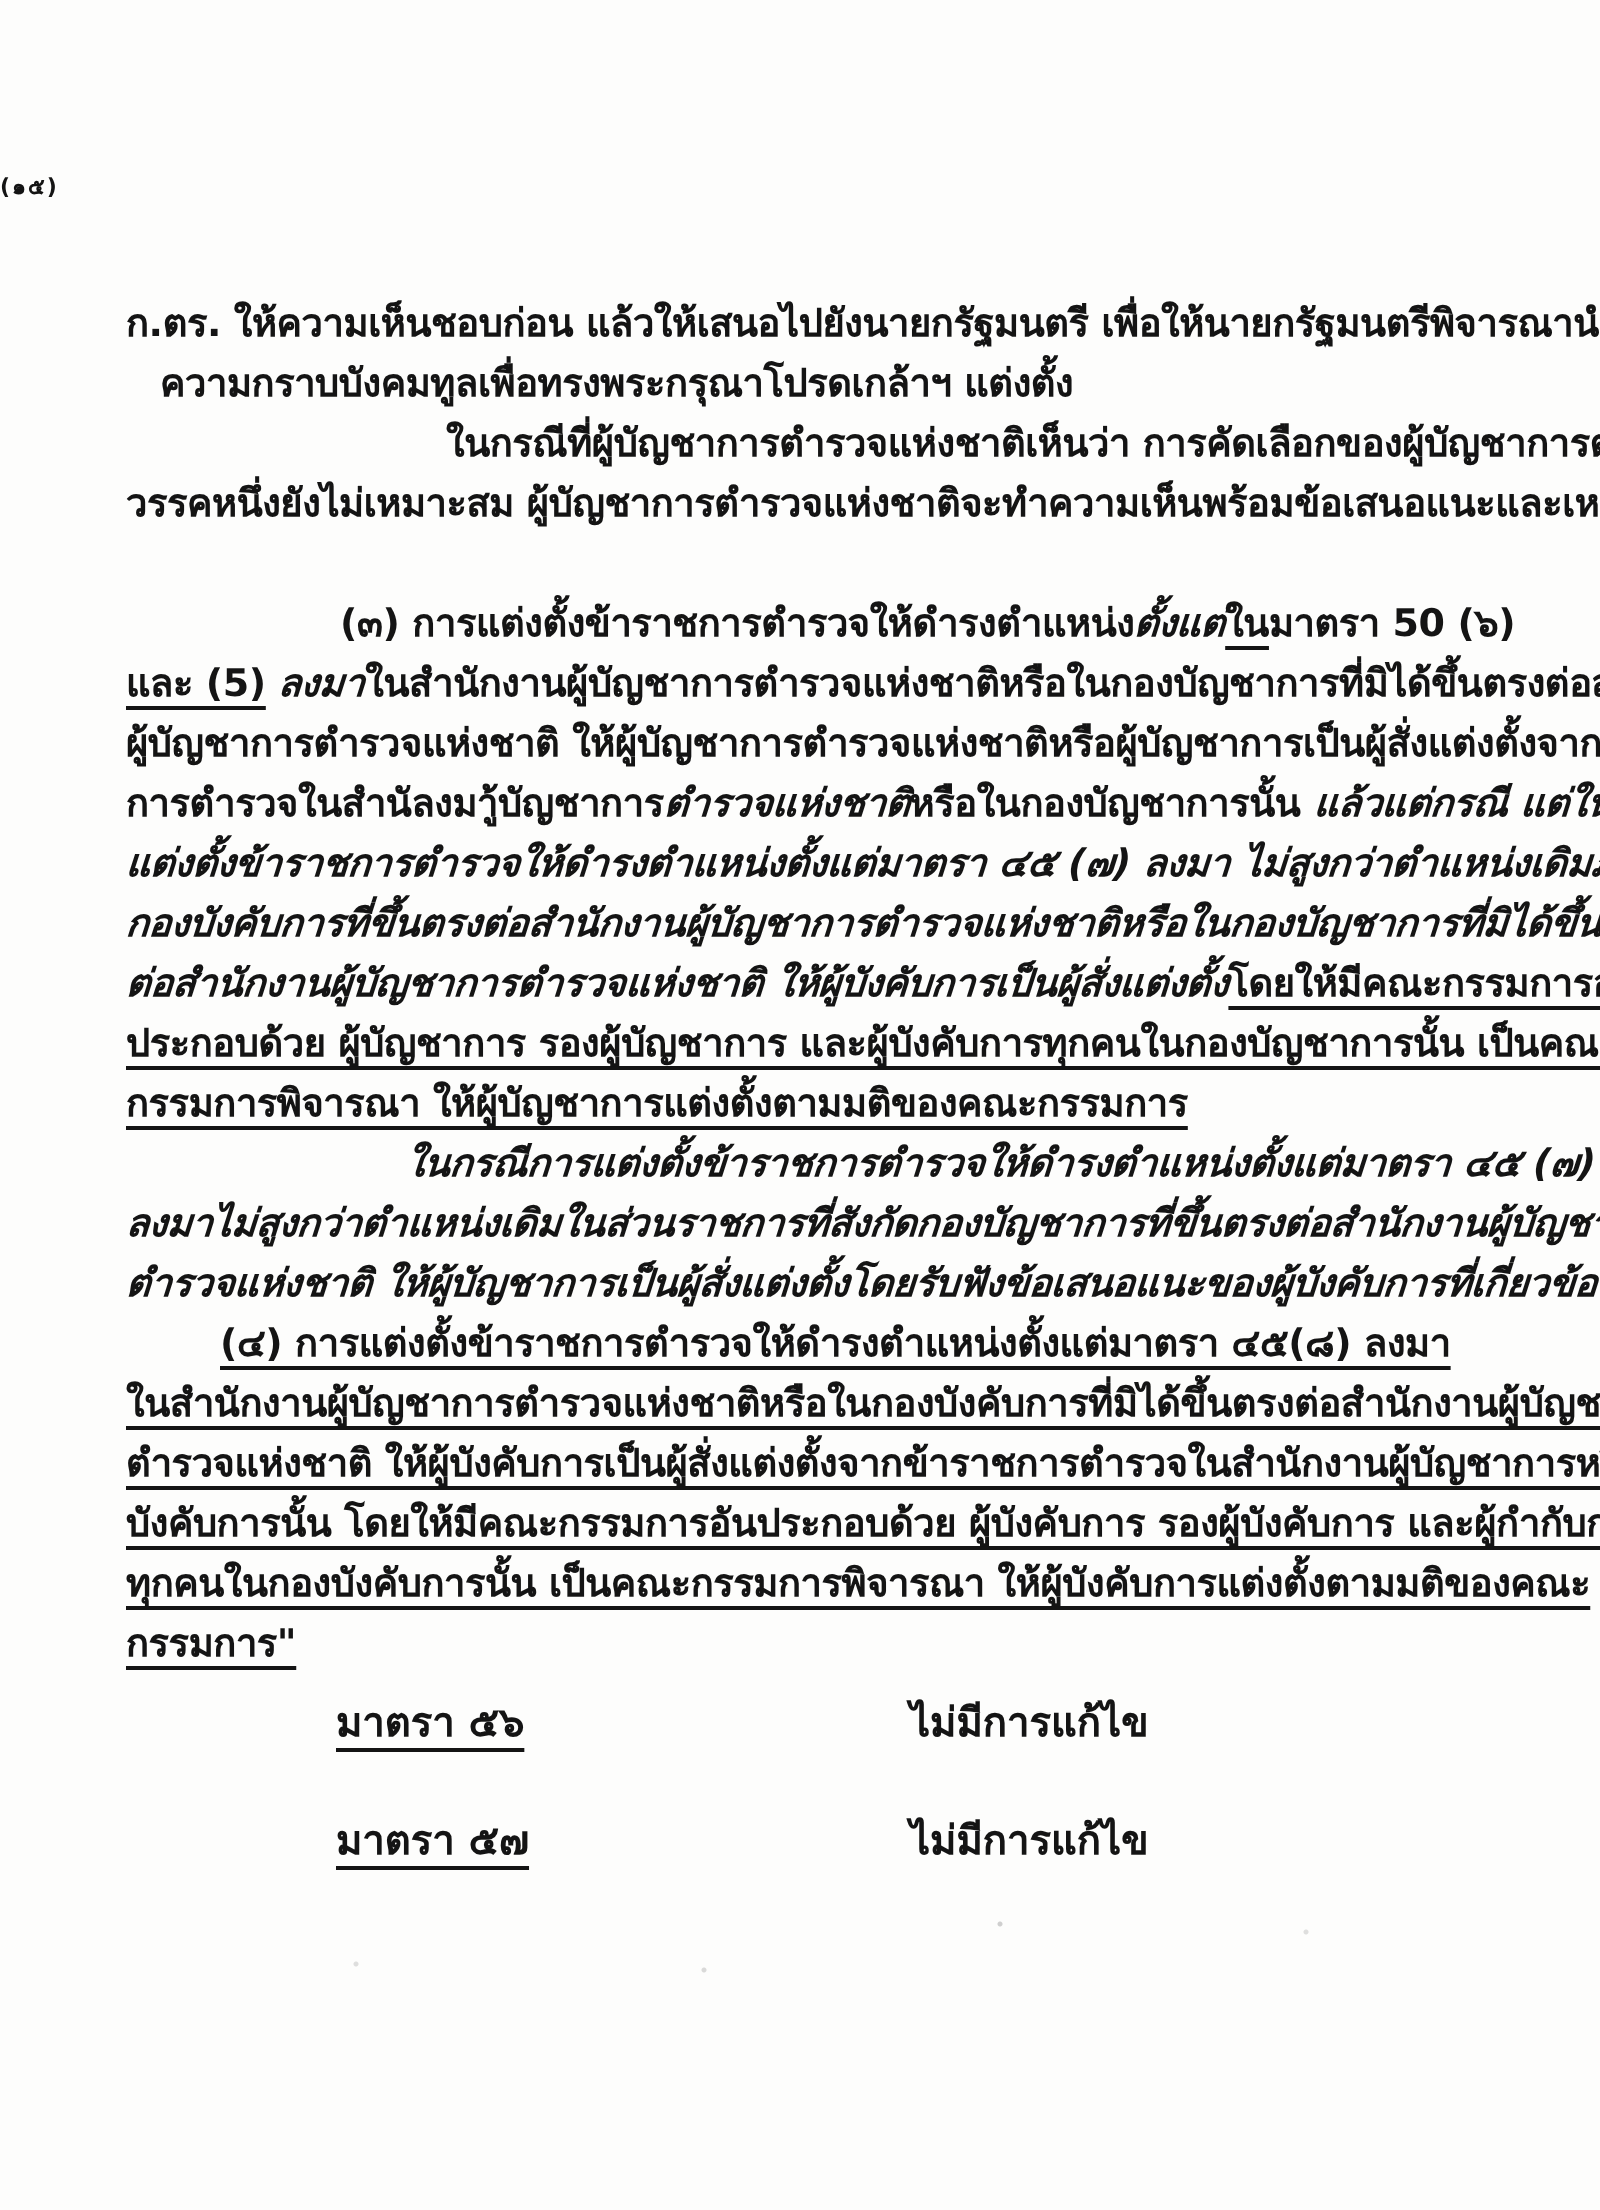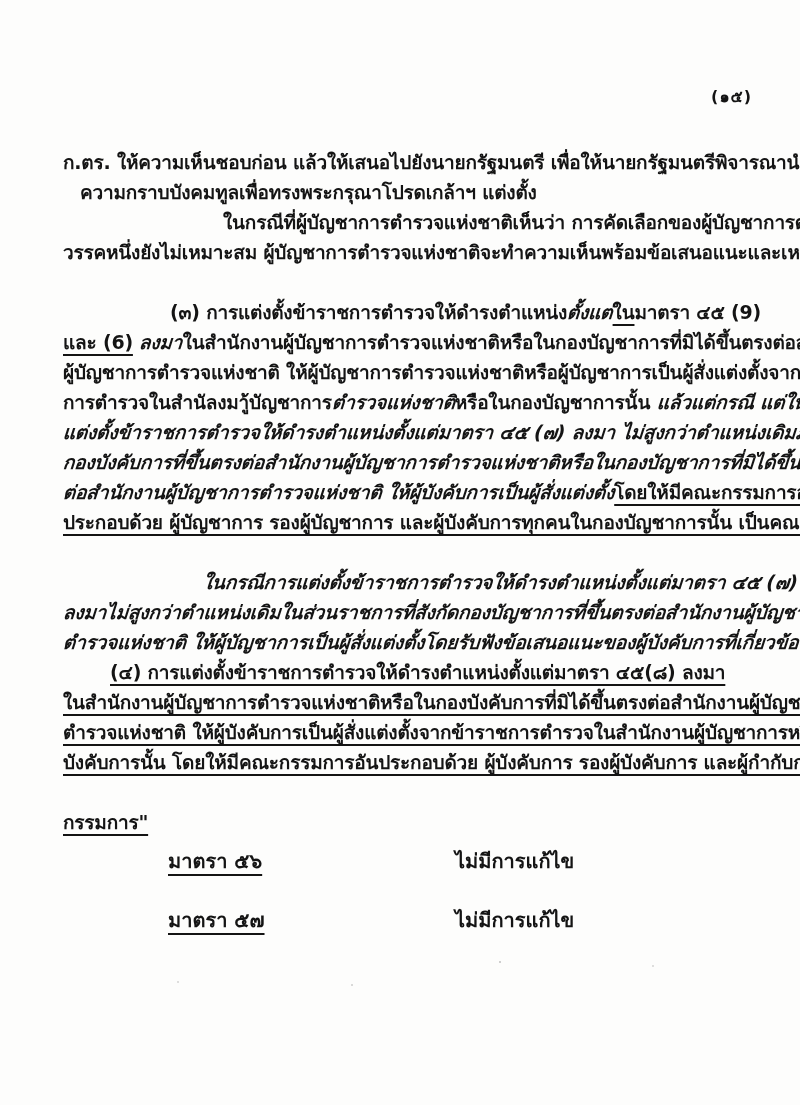--- a/index.html
+++ b/index.html
@@ -15,22 +15,22 @@
     position:absolute; inset:0;
     background:
       radial-gradient(circle 1px at 500px 962px, rgba(0,0,0,.18) 0 1px, transparent 1.5px),
       radial-gradient(circle 1px at 352px 985px, rgba(0,0,0,.14) 0 1px, transparent 1.5px),
       radial-gradient(circle 1px at 653px 966px, rgba(0,0,0,.12) 0 1px, transparent 1.5px),
       radial-gradient(circle 1px at 178px 982px, rgba(0,0,0,.12) 0 1px, transparent 1.5px),
       #fdfdfc;
   }
   .page-number {
     position:absolute; top:84px; left:0; width:752px;
-    text-align:right;
-    font-size:16px; font-weight:600;
+    text-align:left;
+    font-size:11px; font-weight:600;
     letter-spacing:1px;
   }
   .doc-body { position:absolute; inset:0; }
   .line {
     position:absolute;
     white-space:nowrap;
     font-size:19px;
     line-height:28px;
     font-weight:600;
     letter-spacing:-0.2px;
@@ -65,35 +65,37 @@
 <body>
 
 <div class="page">
   <div class="page-number">(๑๕)</div>
 
   <div class="doc-body">
       <div class="line" style="top: 148px; left: 63px;"><span class="run">ก.ตร. ให้ความเห็นชอบก่อน แล้วให้เสนอไปยังนายกรัฐมนตรี เพื่อให้นายกรัฐมนตรีพิจารณานำ</span></div>
       <div class="line" style="top: 178px; left: 80px;"><span class="run">ความกราบบังคมทูลเพื่อทรงพระกรุณาโปรดเกล้าฯ แต่งตั้ง</span></div>
       <div class="line" style="top: 208px; left: 223px;"><span class="run">ในกรณีที่ผู้บัญชาการตำรวจแห่งชาติเห็นว่า การคัดเลือกของผู้บัญชาการตาม</span></div>
       <div class="line" style="top: 238px; left: 63px;"><span class="run">วรรคหนึ่งยังไม่เหมาะสม ผู้บัญชาการตำรวจแห่งชาติจะทำความเห็นพร้อมข้อเสนอแนะและเหตุผล</span></div>
-      <div class="line" style="top: 298px; left: 170px;"><span class="run">(๓) การแต่งตั้งข้าราชการตำรวจให้ดำรงตำแหน่ง</span><span class="run it">ตั้งแต่</span><span class="run un">ใน</span><span class="run">มาตรา ๔๕ (9)</span></div>
-      <div class="line" style="top: 328px; left: 63px;"><span class="run un">และ (6)</span><span class="run"> </span><span class="run it">ลงมา</span><span class="run">ในสำนักงานผู้บัญชาการตำรวจแห่งชาติหรือในกองบัญชาการที่มิได้ขึ้นตรงต่อสำนักงาน</span></div>
+      <div class="line" style="top: 298px; left: 170px;"><span class="run">(๓) การแต่งตั้งข้าราชการตำรวจให้ดำรงตำแหน่ง</span><span class="run it">ตั้งแต่</span><span class="run un">ใน</span><span class="run">มาตรา 50 (๖)</span></div>
+      <div class="line" style="top: 328px; left: 63px;"><span class="run un">และ (5)</span><span class="run"> </span><span class="run it">ลงมา</span><span class="run">ในสำนักงานผู้บัญชาการตำรวจแห่งชาติหรือในกองบัญชาการที่มิได้ขึ้นตรงต่อสำนักงาน</span></div>
       <div class="line" style="top: 358px; left: 63px;"><span class="run">ผู้บัญชาการตำรวจแห่งชาติ ให้ผู้บัญชาการตำรวจแห่งชาติหรือผู้บัญชาการเป็นผู้สั่งแต่งตั้งจากข้าราช</span></div>
       <div class="line" style="top: 388px; left: 63px;"><span class="run">การตำรวจในสำนัลงมาู้บัญชาการ</span><span class="run it">ตำรวจแห่งชาติ</span><span class="run">หรือในกองบัญชาการนั้น </span><span class="run it">แล้วแต่กรณี แต่ในการ</span></div>
       <div class="line" style="top: 418px; left: 63px;"><span class="run it">แต่งตั้งข้าราชการตำรวจให้ดำรงตำแหน่งตั้งแต่มาตรา ๔๕ (๗) ลงมา ไม่สูงกว่าตำแหน่งเดิมภายใน</span></div>
       <div class="line" style="top: 448px; left: 63px;"><span class="run it">กองบังคับการที่ขึ้นตรงต่อสำนักงานผู้บัญชาการตำรวจแห่งชาติหรือในกองบัญชาการที่มิได้ขึ้นตรง</span></div>
       <div class="line" style="top: 478px; left: 63px;"><span class="run it">ต่อสำนักงานผู้บัญชาการตำรวจแห่งชาติ ให้ผู้บังคับการเป็นผู้สั่งแต่งตั้ง</span><span class="run un">โดยให้มีคณะกรรมการอัน</span></div>
       <div class="line" style="top: 508px; left: 63px;"><span class="run un">ประกอบด้วย ผู้บัญชาการ รองผู้บัญชาการ และผู้บังคับการทุกคนในกองบัญชาการนั้น เป็นคณะ</span></div>
+      <div class="line" style="top: 538px; left: 63px;"><span class="run un">กรรมการพิจารณา ให้ผู้บัญชาการแต่งตั้งตามมติของคณะกรรมการ</span></div>
       <div class="line" style="top: 568px; left: 203px;"><span class="run it">ในกรณีการแต่งตั้งข้าราชการตำรวจให้ดำรงตำแหน่งตั้งแต่มาตรา ๔๕ (๗)</span></div>
       <div class="line" style="top: 598px; left: 63px;"><span class="run it">ลงมาไม่สูงกว่าตำแหน่งเดิมในส่วนราชการที่สังกัดกองบัญชาการที่ขึ้นตรงต่อสำนักงานผู้บัญชาการ</span></div>
       <div class="line" style="top: 628px; left: 63px;"><span class="run it">ตำรวจแห่งชาติ ให้ผู้บัญชาการเป็นผู้สั่งแต่งตั้งโดยรับฟังข้อเสนอแนะของผู้บังคับการที่เกี่ยวข้องด้วย</span></div>
       <div class="line" style="top: 658px; left: 110px;"><span class="run un">(๔) การแต่งตั้งข้าราชการตำรวจให้ดำรงตำแหน่งตั้งแต่มาตรา ๔๕(๘) ลงมา</span></div>
       <div class="line" style="top: 688px; left: 63px;"><span class="run un">ในสำนักงานผู้บัญชาการตำรวจแห่งชาติหรือในกองบังคับการที่มิได้ขึ้นตรงต่อสำนักงานผู้บัญชาการ</span></div>
       <div class="line" style="top: 718px; left: 63px;"><span class="run un">ตำรวจแห่งชาติ ให้ผู้บังคับการเป็นผู้สั่งแต่งตั้งจากข้าราชการตำรวจในสำนักงานผู้บัญชาการหรือกอง</span></div>
       <div class="line" style="top: 748px; left: 63px;"><span class="run un">บังคับการนั้น โดยให้มีคณะกรรมการอันประกอบด้วย ผู้บังคับการ รองผู้บังคับการ และผู้กำกับการ</span></div>
+      <div class="line" style="top: 778px; left: 63px;"><span class="run un">ทุกคนในกองบังคับการนั้น เป็นคณะกรรมการพิจารณา ให้ผู้บังคับการแต่งตั้งตามมติของคณะ</span></div>
       <div class="line" style="top: 808px; left: 63px;"><span class="run un">กรรมการ"</span></div>
     </div>
 
   <div class="sections">
       <div class="section-row" style="top: 845px;">
         <span class="section-label">มาตรา ๕๖</span>
         <span class="section-status">ไม่มีการแก้ไข</span>
       </div>
       <div class="section-row" style="top: 904px;">
         <span class="section-label">มาตรา ๕๗</span>

